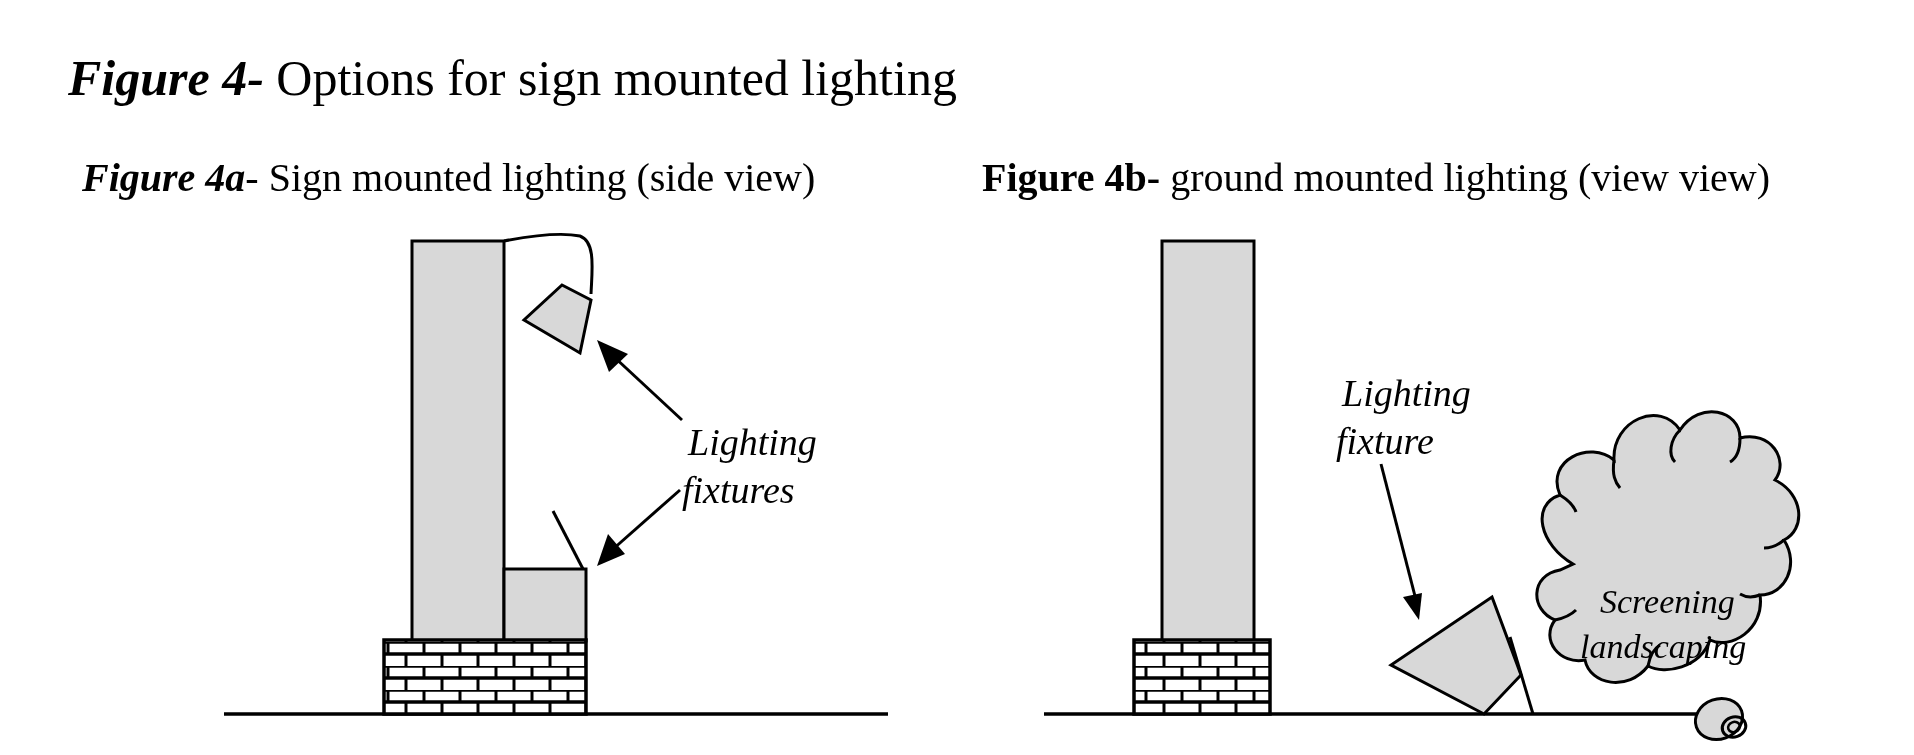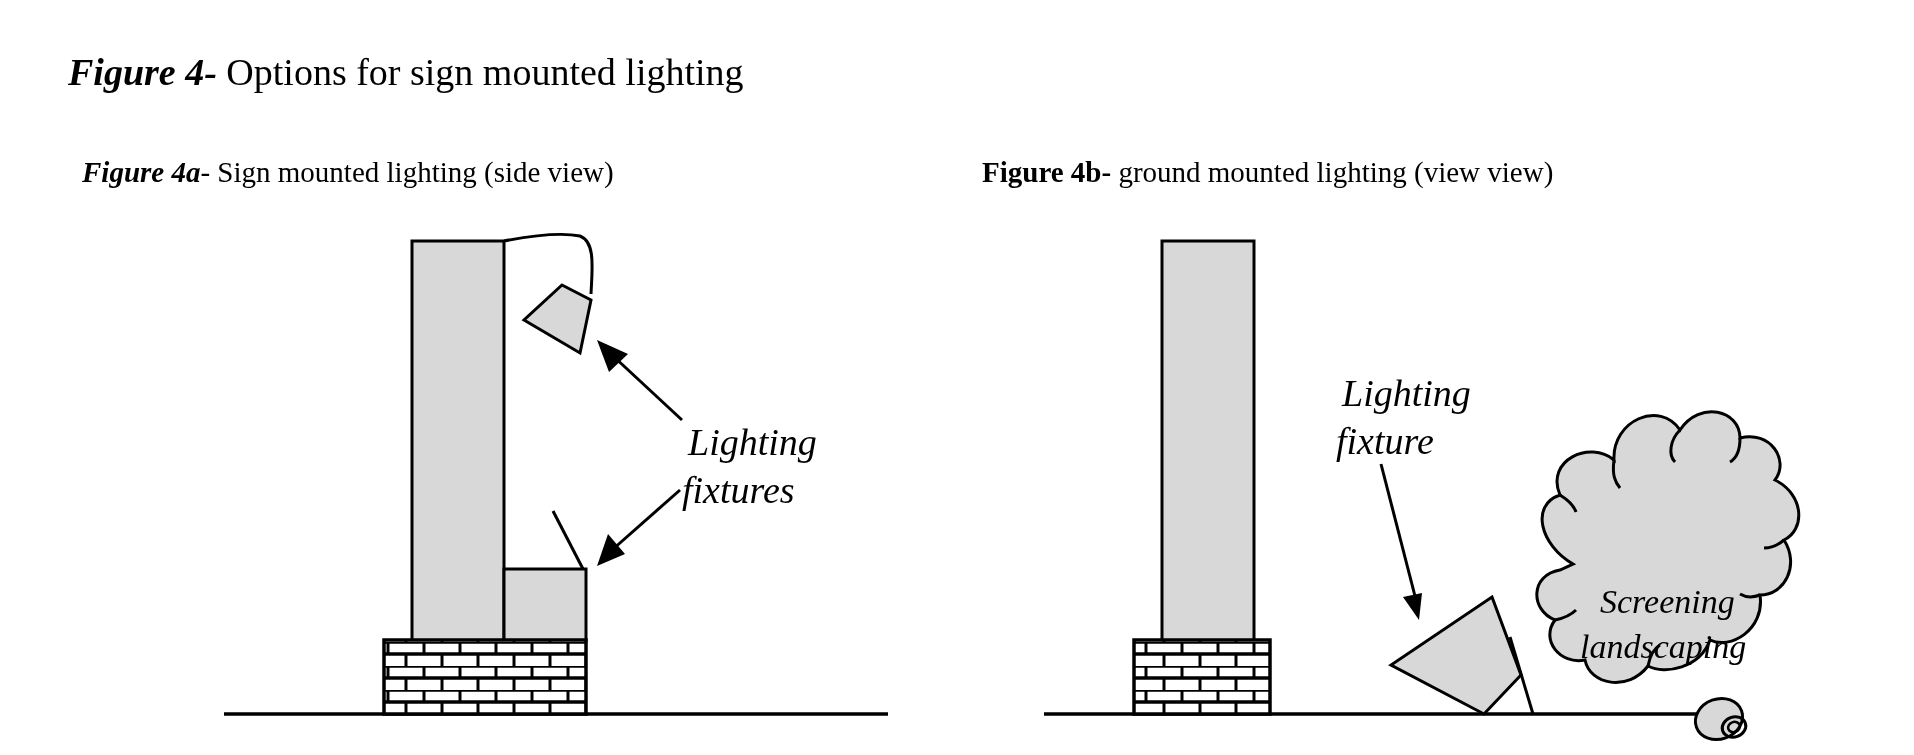--- a/index.html
+++ b/index.html
@@ -1,21 +1,21 @@
 <!DOCTYPE html>
 <html><head>
   <meta charset="utf-8">
   <style>
     html, body { margin: 0; padding: 0; background: #ffffff; }
     body { width: 1914px; height: 755px; position: relative; overflow: hidden;
            font-family: "Liberation Serif", serif; color: #000; }
-    .title { position: absolute; font-size: 29px; line-height: 1; white-space: nowrap; }
+    .title { position: absolute; font-size: 40px; line-height: 1; white-space: nowrap; }
     .title b.bi { font-weight: bold; font-style: italic; }
     .title b.b { font-weight: bold; font-style: normal; }
-    #main-title { left: 68px; top: 53px; font-size: 38px; }
+    #main-title { left: 68px; top: 53px; font-size: 50px; }
     #title-4a { left: 82px; top: 158px; }
     #title-4b { left: 982px; top: 158px; }
     svg#diagram { position: absolute; left: 0; top: 0; }
     .lbl { font-family: "Liberation Serif", serif; font-style: italic; font-size: 38px; fill: #000; }
     .lbl-sm { font-family: "Liberation Serif", serif; font-style: italic; font-size: 34px; fill: #000; }
   </style>
 </head>
 <body>
 
 <div class="title" id="main-title"><b class="bi">Figure 4-</b><span> Options for sign mounted lighting</span></div>

